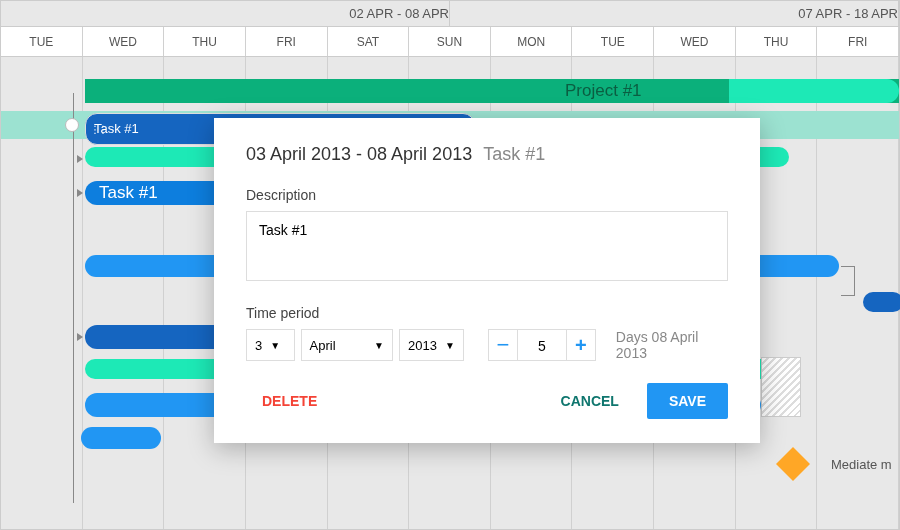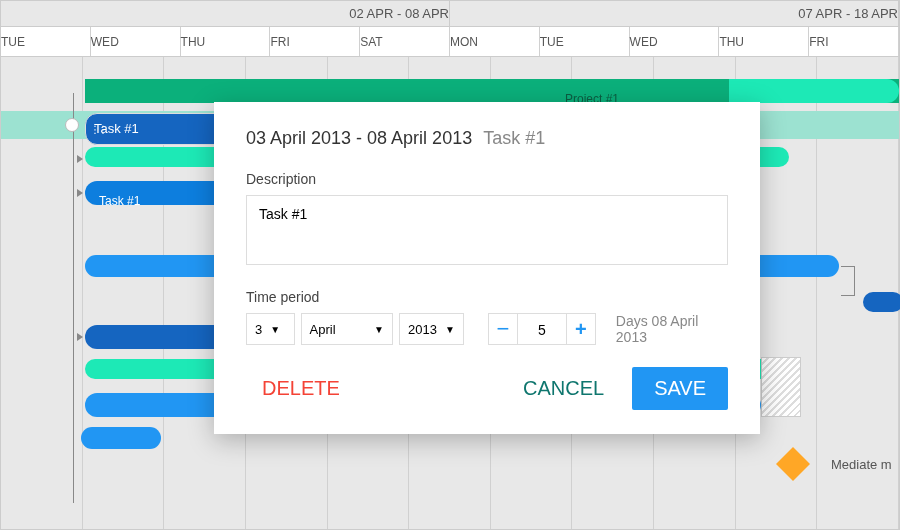--- a/index.html
+++ b/index.html
@@ -1,77 +1,78 @@
 <!DOCTYPE html>
 <html><head>
 <meta charset="utf-8">
 <style>
 *{box-sizing:border-box;margin:0;padding:0;font-family:Arial,Helvetica,sans-serif}
 body{width:900px;height:530px;overflow:hidden;background:#e8e8e8;position:relative}
 .gantt{position:relative;width:100%;height:100%;border:1px solid #ccc}
 .hdr-weeks{display:flex;height:26px;background:#e8e8e8;border-bottom:1px solid #ccc}
 .hdr-weeks>div{flex:1;text-align:right;font-size:13px;color:#555;line-height:26px;border-right:1px solid #ccc}
 .hdr-days{display:flex;height:30px;background:#fff;border-bottom:1px solid #ccc}
-.hdr-days>div{flex:1;text-align:left;font-size:12px;color:#555;line-height:30px;border-right:1px solid #d0d0d0}
+.hdr-days>div{flex:1;text-align:center;font-size:12px;color:#555;line-height:30px;border-right:1px solid #d0d0d0}
 .grid{position:relative;height:calc(100% - 56px);display:flex}
 .grid>div{flex:1;border-right:1px solid #d0d0d0;background:#e8e8e8}
 .bars{position:absolute;left:0;right:0;top:56px;bottom:0}
-.bar{position:absolute;height:24px;border-radius:12px;color:#fff;font-size:12px;line-height:24px;padding:8px 14px;overflow:hidden;white-space:nowrap}
+.bar{position:absolute;height:24px;border-radius:12px;color:#fff;font-size:17px;line-height:24px;padding:0 14px;overflow:hidden;white-space:nowrap}
 .bg-bar{position:absolute;height:28px;background:#9ce2d1}
 .proj{background:#0bb07b}
 .proj .end{position:absolute;right:0;top:0;bottom:0;width:170px;background:#1de9b6;border-top-right-radius:12px;border-bottom-right-radius:12px}
 .task-bar{background:#0d7ede}
 .task-bar.sel{background:#1565c0}
 .task-bar.sel .handle{position:absolute;top:0;bottom:0;width:16px;display:flex;align-items:center;justify-content:center}
 .task-bar.sel .handle.l{left:4px}
 .task-bar.sel .handle.r{right:4px}
 .dots::before{content:"⋮⋮";font-size:10px;letter-spacing:-2px}
 .sub{background:#2196f3}
 .group{background:#1565c0}
 .circle{position:absolute;width:14px;height:14px;border-radius:50%;background:#fff;border:1px solid #bbb}
 .diamond{position:absolute;width:24px;height:24px;background:#ffa726;transform:rotate(45deg)}
 .milestone-lbl{position:absolute;font-size:13px;color:#555}
 .link-line{position:absolute;border-left:1px solid #888}
 .link-arrow{position:absolute;width:0;height:0;border-top:4px solid transparent;border-bottom:4px solid transparent;border-left:6px solid #888}
-.dialog{position:absolute;left:214px;top:102px;width:546px;background:#fff;box-shadow:0 6px 24px rgba(0,0,0,0.25);padding:26px 32px 24px 32px;z-index:10}
+.dialog{position:absolute;left:214px;top:118px;width:546px;background:#fff;box-shadow:0 6px 24px rgba(0,0,0,0.25);padding:26px 32px 24px 32px;z-index:10}
 .dlg-title{font-size:18px;color:#333;margin-bottom:22px}
 .dlg-title .sub-t{color:#888;font-weight:normal;margin-left:6px}
 .field-lbl{font-size:14px;color:#444;margin-bottom:8px}
 .textarea{width:100%;height:70px;border:1px solid #ddd;padding:10px 12px;font-size:14px;resize:none;margin-bottom:20px;font-family:inherit}
 .period-row{display:flex;align-items:center;gap:6px;margin-bottom:22px}
 .sel{border:1px solid #ddd;background:#fff;height:32px;font-size:13px;padding:0 8px;display:flex;align-items:center;gap:8px;cursor:pointer}
 .sel .caret{font-size:10px}
 .stepper{display:flex;align-items:center;margin-left:18px}
 .step-btn{width:30px;height:32px;border:1px solid #ddd;background:#fff;display:flex;align-items:center;justify-content:center;cursor:pointer}
 .step-val{width:48px;height:32px;border-top:1px solid #ddd;border-bottom:1px solid #ddd;text-align:center;line-height:32px;font-size:14px}
 .minus{color:#2196f3;font-size:22px;line-height:1}
 .plus{color:#2196f3;font-size:20px;font-weight:bold;line-height:1}
 .days-lbl{margin-left:14px;font-size:14px;color:#888}
 .dlg-actions{display:flex;align-items:center}
-.btn{border:none;background:none;font-size:20px;font-weight:normal;cursor:pointer;padding:10px 16px}
+.btn{border:none;background:none;font-size:14px;font-weight:bold;cursor:pointer;padding:10px 16px}
 .btn-delete{color:#f44336}
 .btn-cancel{color:#0f766e;margin-left:auto}
 .btn-save{background:#2196f3;color:#fff;padding:10px 22px;margin-left:12px;border-radius:2px}
 .bracket-right{position:absolute;border-top:1px solid #888;border-right:1px solid #888;border-bottom:1px solid #888;width:14px}
 .hatch{position:absolute;background:repeating-linear-gradient(135deg,#fff,#fff 3px,#ddd 3px,#ddd 5px);border:1px solid #ccc}
 </style>
 </head>
 <body>
 
 <div class="gantt">
   <div class="hdr-weeks">
     <div>02 APR - 08 APR</div>
     <div>07 APR - 18 APR</div>
   </div>
   <div class="hdr-days">
     <div>TUE</div>
     <div>WED</div>
     <div>THU</div>
     <div>FRI</div>
     <div>SAT</div>
+    <div>SUN</div>
     <div>MON</div>
     <div>TUE</div>
     <div>WED</div>
     <div>THU</div>
     <div>FRI</div>
   </div>
   <div class="grid">
     <div></div>
       <div></div>
       <div></div>

